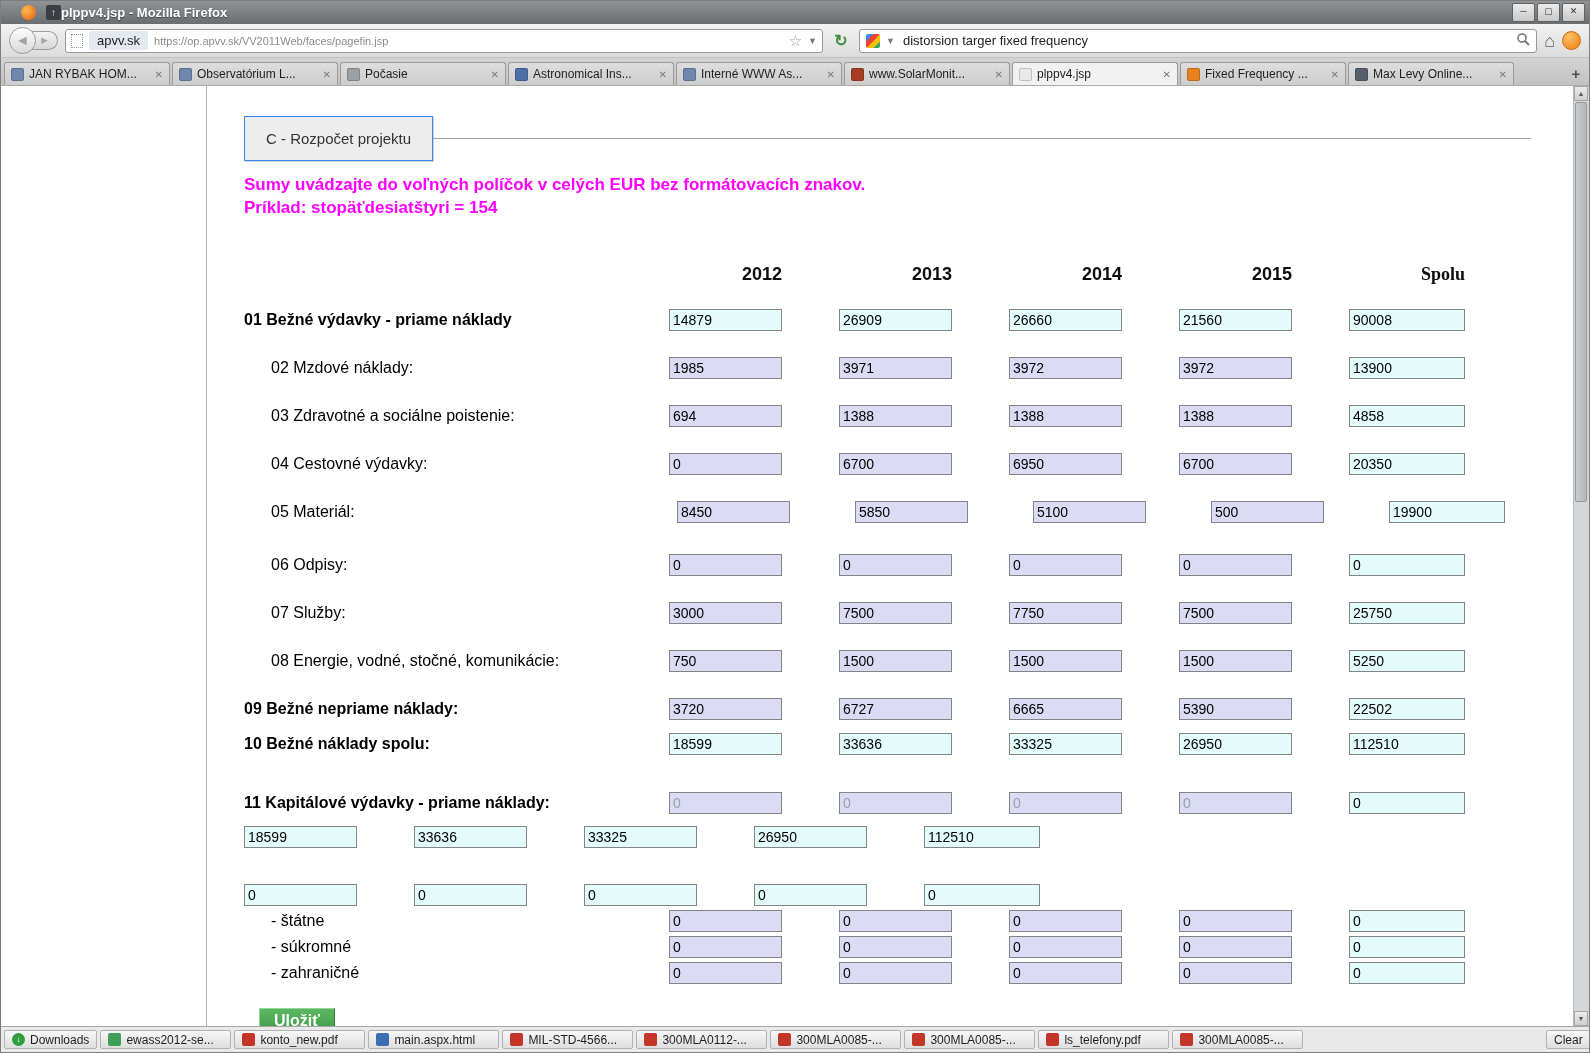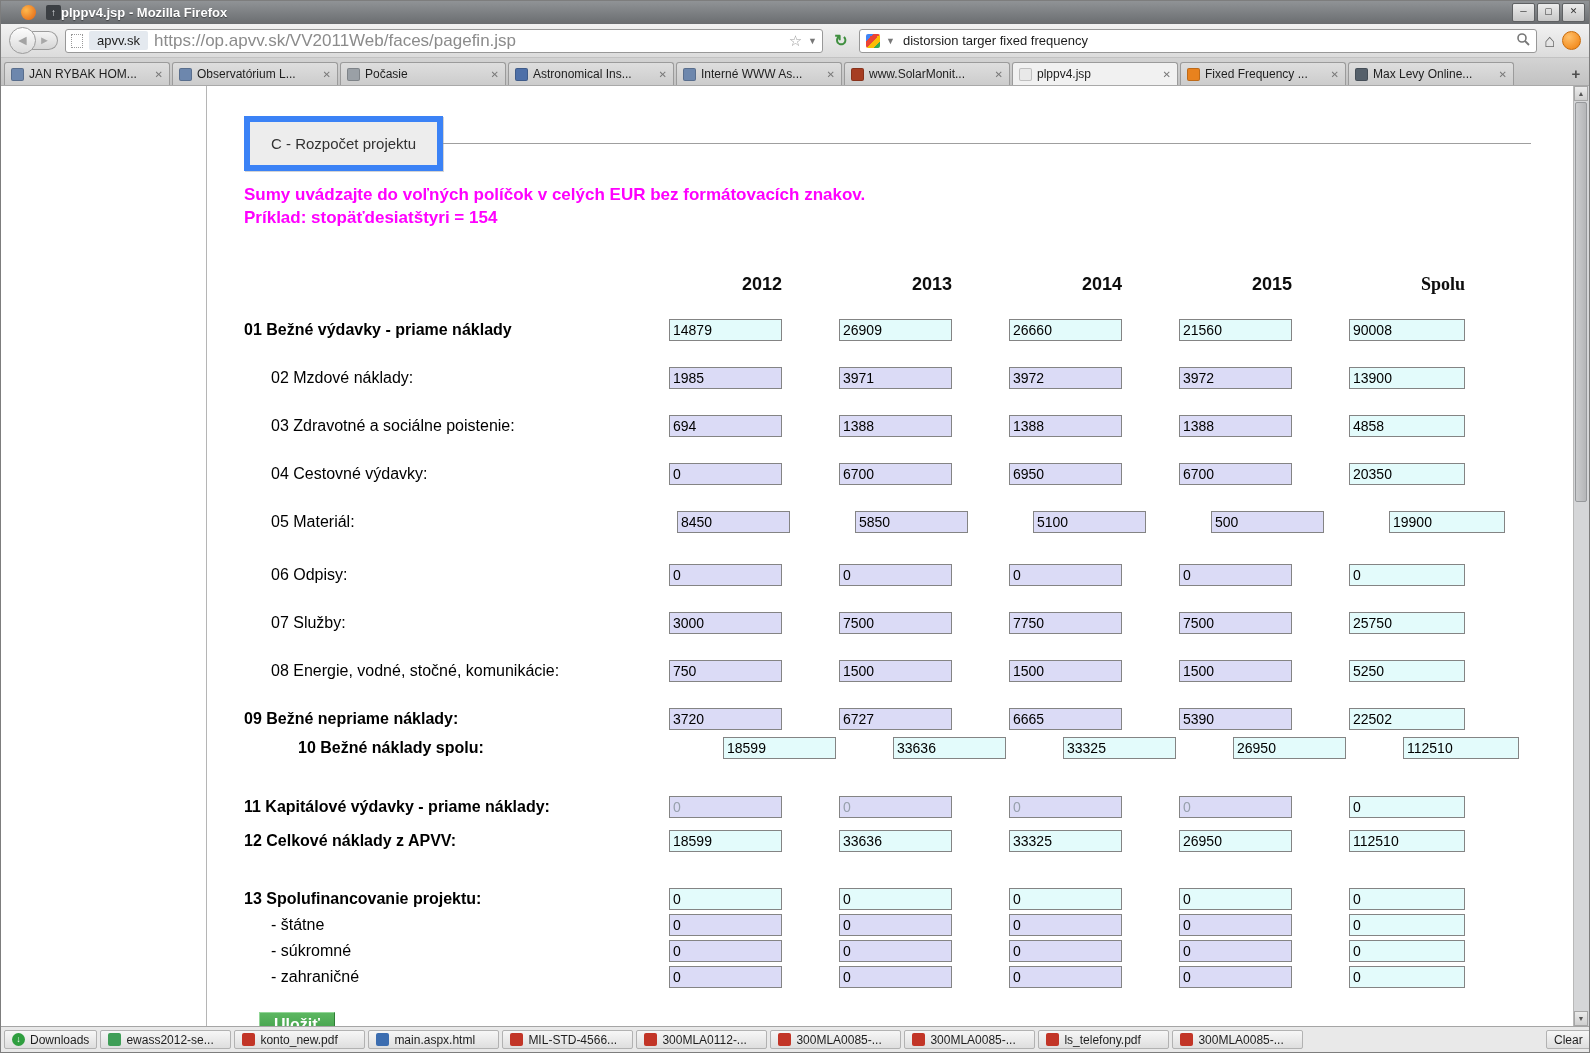--- a/index.html
+++ b/index.html
@@ -26,21 +26,21 @@
     display:flex;align-items:center;padding:0 8px;gap:7px;}
   .nav-group{display:flex;align-items:center;}
   .btn-back{width:27px;height:27px;border-radius:50%;background:linear-gradient(#fdfdfd,#dadada);border:1px solid #9c9c9c;
     color:#a3a3a3;font-size:14px;text-align:center;line-height:25px;z-index:1;box-sizing:border-box;}
   .btn-fwd{width:26px;height:19px;border:1px solid #9c9c9c;border-left:none;border-radius:0 10px 10px 0;
     background:linear-gradient(#f4f4f4,#d6d6d6);color:#a8a8a8;font-size:11px;text-align:center;line-height:17px;margin-left:-4px;box-sizing:border-box;}
   .urlbar{flex:0 0 758px;height:24px;background:#fff;border:1px solid #989898;border-radius:3px;
     display:flex;align-items:center;padding:0 5px;gap:6px;box-sizing:border-box;}
   .page-ico{width:12px;height:14px;border:1px dotted #9a9a9a;background:#fff;box-sizing:border-box;}
   .identity{background:#e4e9ef;border-radius:2px;padding:2px 8px;font-size:13px;color:#1d1d1d;}
-  .url-text{flex:1;font-size:17px;color:#8b8b8b;white-space:nowrap;overflow:hidden;}
+  .url-text{flex:1;font-size:11px;color:#8b8b8b;white-space:nowrap;overflow:hidden;}
   .star{color:#9a9a9a;font-size:15px;}
   .chev{color:#777;font-size:9px;}
   .btn-reload{width:22px;height:22px;color:#3f8f3f;font-size:16px;text-align:center;line-height:21px;font-weight:bold;}
   .searchbar{flex:1;height:24px;background:#fff;border:1px solid #989898;border-radius:3px;
     display:flex;align-items:center;padding:0 6px;gap:6px;box-sizing:border-box;}
   .gicon{width:14px;height:14px;border-radius:2px;
     background:linear-gradient(135deg,#4285f4 0 25%,#ea4335 25% 50%,#fbbc05 50% 75%,#34a853 75% 100%);}
   .search-input{flex:1;border:none;outline:none;background:transparent;font-size:13px;color:#1d1d1d;font-family:inherit;}
   .btn-home{font-size:18px;color:#666;line-height:20px;}
   .addon-circle{width:17px;height:17px;border-radius:50%;border:1px solid #c96a08;
@@ -64,21 +64,21 @@
   .scrollbar{flex:0 0 15px;background:#d5d6d8;border-left:1px solid #b8b8b8;position:relative;}
   .sb-btn{position:absolute;left:0;width:14px;height:15px;background:linear-gradient(#ebebeb,#cfcfcf);
     border:1px solid #a6a6a6;box-sizing:border-box;font-size:7px;color:#555;text-align:center;line-height:13px;}
   .sb-up{top:0;}
   .sb-down{bottom:0;}
   .sb-thumb{position:absolute;top:16px;left:1px;width:12px;height:400px;border:1px solid #96989b;border-radius:2px;
     background:linear-gradient(90deg,#cbccce,#b5b6b8);box-sizing:border-box;}
 
   
   .legend-row{display:flex;align-items:center;margin-right:42px;}
-  .legend-box{border:6px solid #3b82f6;background:#ededed;padding:13px 21px;font-size:15px;color:#333;box-shadow:1px 1px 0 #d4d4d4;}
+  .legend-box{border:1px solid #3b82f6;background:#ededed;padding:13px 21px;font-size:15px;color:#333;box-shadow:1px 1px 0 #d4d4d4;}
   .legend-line{flex:1;height:1px;background:#9f9f9f;}
   .notes{margin-top:12px;color:#ff00ff;font-weight:bold;font-size:17px;line-height:23px;}
   .hrow{display:flex;margin-top:9px;}
   .hspacer{width:425px;}
   .hcell{width:170px;box-sizing:border-box;text-align:right;padding-right:57px;font-weight:bold;font-size:18px;color:#0d0d0d;margin-top:36px;}
   .hcell.total{padding-right:54px;font-family:Liberation Serif, serif;}
   .btable{margin-top:22px;}
   .brow{display:flex;align-items:center;height:26px;}
   .brow-label{width:425px;font-size:16px;color:#000;box-sizing:border-box;white-space:nowrap;}
   .brow.bold .brow-label{font-weight:bold;}
@@ -291,46 +291,44 @@
             <div class="bcell total"><input class="bfield f-ro" readonly="" value="5250" style=""></div>
           </div>
           <div class="brow bold" style="margin-top: 22px;">
             <div class="brow-label">09 Bežné nepriame náklady:</div>
             <div class="bcell"><input class="bfield f-ed" value="3720" style=""></div>
             <div class="bcell"><input class="bfield f-ed" value="6727" style=""></div>
             <div class="bcell"><input class="bfield f-ed" value="6665" style=""></div>
             <div class="bcell"><input class="bfield f-ed" value="5390" style=""></div>
             <div class="bcell total"><input class="bfield f-ro" readonly="" value="22502" style=""></div>
           </div>
-          <div class="brow bold" style="margin-top: 3px; justify-content: flex-end;">
+          <div class="brow bold" style="margin-top: 9px;">
             <div class="brow-label">10 Bežné náklady spolu:</div>
             <div class="bcell"><input class="bfield f-ro" readonly="" value="18599" style=""></div>
             <div class="bcell"><input class="bfield f-ro" readonly="" value="33636" style=""></div>
             <div class="bcell"><input class="bfield f-ro" readonly="" value="33325" style=""></div>
             <div class="bcell"><input class="bfield f-ro" readonly="" value="26950" style=""></div>
             <div class="bcell total"><input class="bfield f-ro" readonly="" value="112510" style=""></div>
           </div>
           <div class="brow bold" style="margin-top: 33px;">
             <div class="brow-label">11 Kapitálové výdavky - priame náklady:</div>
             <div class="bcell"><input class="bfield f-dis" readonly="" value="0" style=""></div>
             <div class="bcell"><input class="bfield f-dis" readonly="" value="0" style=""></div>
             <div class="bcell"><input class="bfield f-dis" readonly="" value="0" style=""></div>
             <div class="bcell"><input class="bfield f-dis" readonly="" value="0" style=""></div>
             <div class="bcell total"><input class="bfield f-ro" readonly="" value="0" style=""></div>
           </div>
           <div class="brow bold" style="margin-top: 8px;">
-            <div class="brow-label">12 Celkové náklady z APVV:</div>
             <div class="bcell"><input class="bfield f-ro" readonly="" value="18599" style=""></div>
             <div class="bcell"><input class="bfield f-ro" readonly="" value="33636" style=""></div>
             <div class="bcell"><input class="bfield f-ro" readonly="" value="33325" style=""></div>
             <div class="bcell"><input class="bfield f-ro" readonly="" value="26950" style=""></div>
             <div class="bcell total"><input class="bfield f-ro" readonly="" value="112510" style=""></div>
           </div>
           <div class="brow bold" style="margin-top: 32px;">
-            <div class="brow-label">13 Spolufinancovanie projektu:</div>
             <div class="bcell"><input class="bfield f-ro" readonly="" value="0" style=""></div>
             <div class="bcell"><input class="bfield f-ro" readonly="" value="0" style=""></div>
             <div class="bcell"><input class="bfield f-ro" readonly="" value="0" style=""></div>
             <div class="bcell"><input class="bfield f-ro" readonly="" value="0" style=""></div>
             <div class="bcell total"><input class="bfield f-ro" readonly="" value="0" style=""></div>
           </div>
           <div class="brow indent" style="margin-top: 0px;">
             <div class="brow-label">- štátne</div>
             <div class="bcell"><input class="bfield f-ed" value="0" style=""></div>
             <div class="bcell"><input class="bfield f-ed" value="0" style=""></div>

